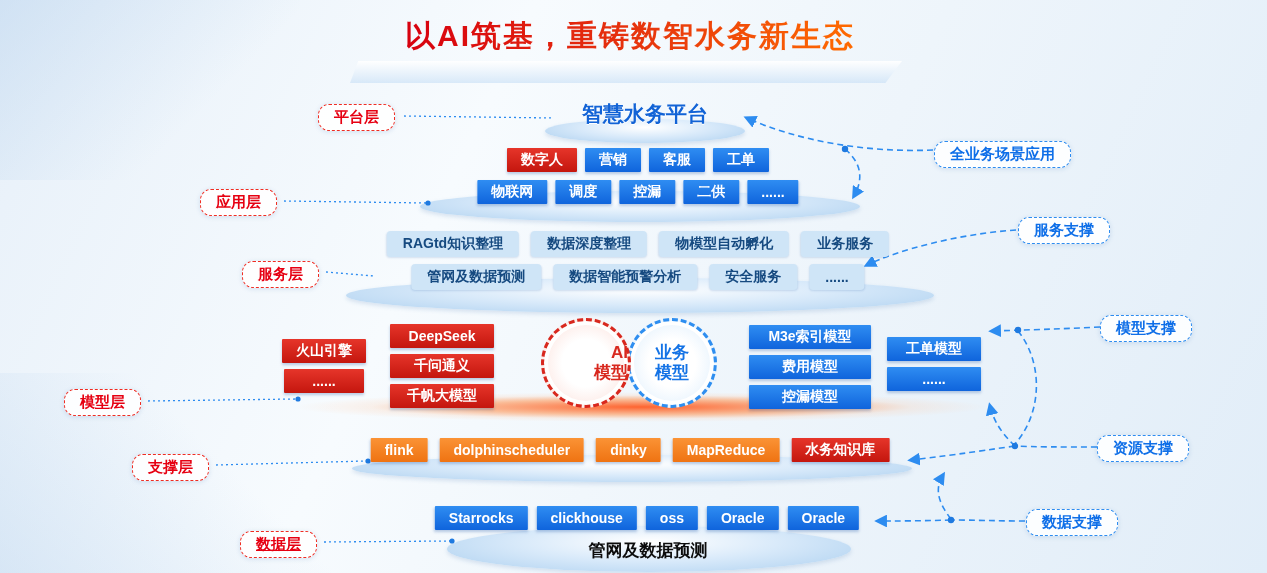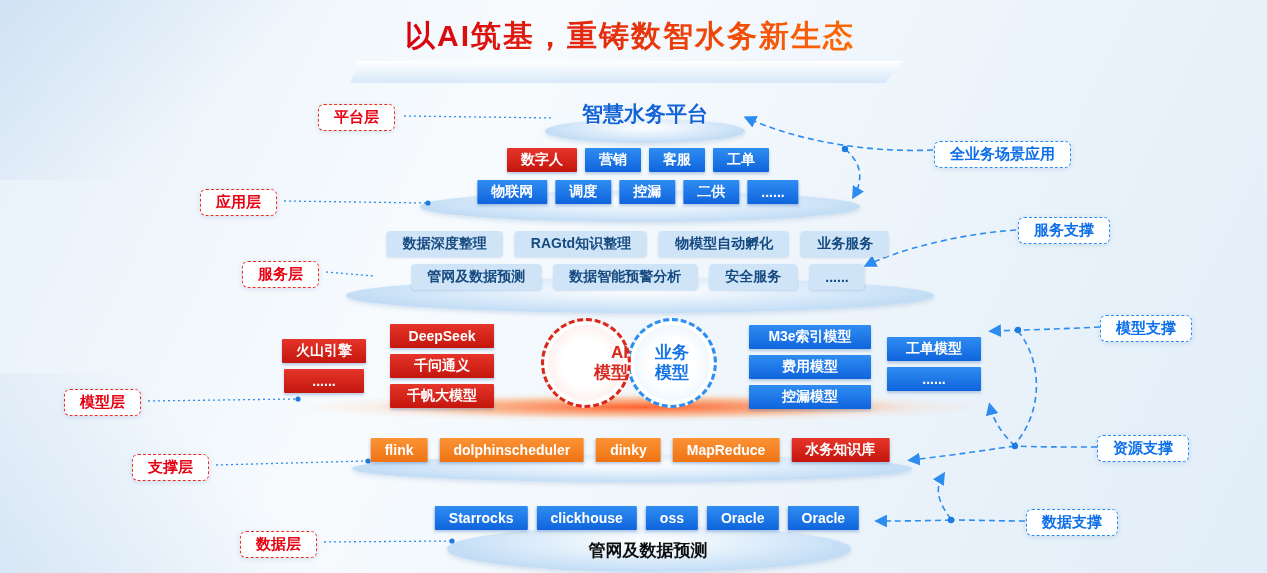--- a/index.html
+++ b/index.html
@@ -23,21 +23,21 @@
     clip-path:polygon(1.5% 0,100% 0,97% 100%,0 100%); }
 
   .ellipse { position:absolute; border-radius:50%;
     background:radial-gradient(ellipse at 50% 35%,#ffffff 0%,#d9eafa 45%,#abcfef 100%);
     box-shadow:0 2px 4px rgba(60,110,170,.18); }
   .ellipse.glow { background:radial-gradient(50% 50% at 50% 50%,
       rgba(255,84,26,.9) 0%, rgba(255,140,70,.55) 50%,
       rgba(255,195,155,.2) 78%, rgba(255,195,155,0) 100%);
     box-shadow:none; }
 
-  .pill { position:absolute; padding:3px 15px; border-radius:6px; font-size:15px;
+  .pill { position:absolute; padding:3px 15px; border-radius:11px; font-size:15px;
     font-weight:700; white-space:nowrap; background:rgba(255,255,255,.88);
     box-shadow:0 1px 5px rgba(30,90,160,.15); z-index:3; }
   .pill.left  { color:#e60012; border:1.6px dashed #ef2d23; }
   .pill.right { color:#0f6fe8; border:1.6px dashed #2d8cf0; }
 
   .row { position:absolute; display:flex; gap:8px; transform:translateX(-50%);
     white-space:nowrap; z-index:2; }
   .model-col { position:absolute; display:flex; flex-direction:column; gap:6px;
     align-items:center; z-index:2; }
 
@@ -125,21 +125,21 @@
   </svg>
 
   <h1 class="page-title">以AI筑基，重铸数智水务新生态</h1>
   <div class="title-band"></div>
 
   <div class="pill left" style="left:318px;top:104px;">平台层</div>
   <div class="pill left" style="left:200px;top:189px;">应用层</div>
   <div class="pill left" style="left:242px;top:261px;">服务层</div>
   <div class="pill left" style="left:64px;top:389px;">模型层</div>
   <div class="pill left" style="left:132px;top:454px;">支撑层</div>
-  <div class="pill left" style="left:240px;top:531px;">数据层</div>
+  <div class="pill left" style="left:240px;top:531px;text-decoration:underline;">数据层</div>
 
   <div class="pill right" style="left:934px;top:141px;">全业务场景应用</div>
   <div class="pill right" style="left:1018px;top:217px;">服务支撑</div>
   <div class="pill right" style="left:1100px;top:315px;">模型支撑</div>
   <div class="pill right" style="left:1097px;top:435px;">资源支撑</div>
   <div class="pill right" style="left:1026px;top:509px;">数据支撑</div>
 
   <div class="center-text platform-title">智慧水务平台</div>
 
   <div class="row" style="left:638px;top:148px;">
@@ -150,22 +150,22 @@
   </div>
   <div class="row" style="left:638px;top:180px;">
     <span class="chip blue">物联网</span>
     <span class="chip blue">调度</span>
     <span class="chip blue">控漏</span>
     <span class="chip blue">二供</span>
     <span class="chip blue">......</span>
   </div>
 
   <div class="row" style="left:638px;top:231px;gap:12px;">
+    <span class="chip soft">RAGtd知识整理</span>
     <span class="chip soft">数据深度整理</span>
-    <span class="chip soft">RAGtd知识整理</span>
     <span class="chip soft">物模型自动孵化</span>
     <span class="chip soft">业务服务</span>
   </div>
   <div class="row" style="left:638px;top:264px;gap:12px;">
     <span class="chip soft">管网及数据预测</span>
     <span class="chip soft">数据智能预警分析</span>
     <span class="chip soft">安全服务</span>
     <span class="chip soft">......</span>
   </div>
 

